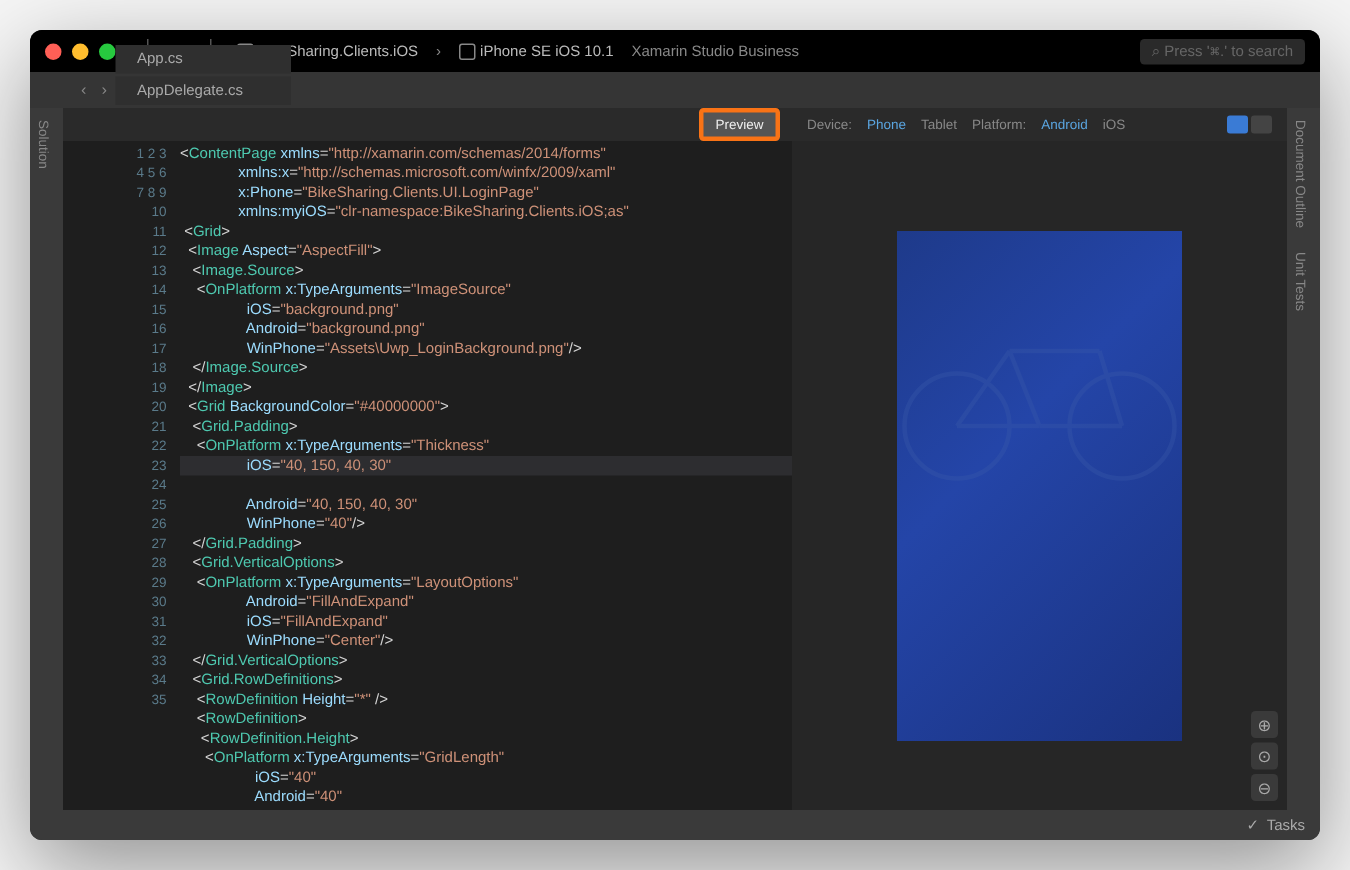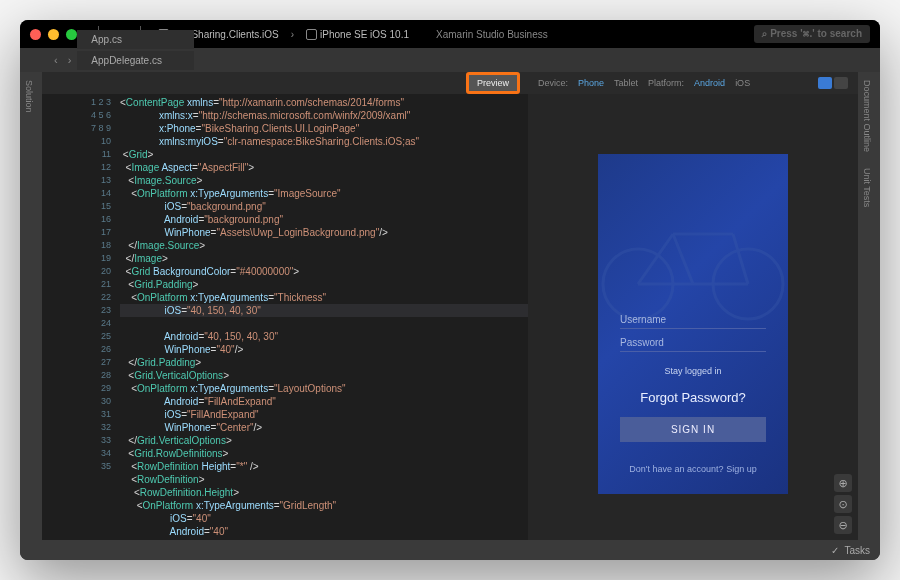--- a/index.html
+++ b/index.html
@@ -6,22 +6,22 @@
 body { background: #f5f5f5; display: flex; justify-content: center; align-items: flex-start; padding: 20px; }
 .window { width: 860px; height: 540px; background: #2b2b2b; border-radius: 8px; box-shadow: 0 20px 60px rgba(0,0,0,0.4); overflow: hidden; display: flex; flex-direction: column; }
 .titlebar { height: 28px; background: #000000; display: flex; align-items: center; padding: 0 10px; gap: 6px; }
 .traffic { display: flex; gap: 7px; margin-right: 10px; }
 .dot { width: 11px; height: 11px; border-radius: 50%; }
 .red { background: #ff5f56; } .yellow { background: #ffbd2e; } .green { background: #27c93f; }
 .tb-sep { width: 1px; height: 16px; background: #555; margin: 0 5px; }
 .tb-btn { color: #bbb; font-size: 10px; padding: 2px 6px; display: flex; align-items: center; gap: 3px; }
 .tb-play { width: 0; height: 0; border-left: 7px solid #ccc; border-top: 4px solid transparent; border-bottom: 4px solid transparent; }
 .tb-icon { width: 11px; height: 11px; border: 1px solid #888; border-radius: 2px; }
-.tb-center { color: #888; font-size: 10px; margin-left: 15px; }
-.tb-search { margin-left: auto; color: #666; font-size: 10px; padding: 3px 8px; background: #2a2a2a; border-radius: 3px; font-weight: bold; }
+.tb-center { color: #888; font-size: 10px; }
+.tb-search { margin-left: auto; color: #666; font-size: 10px; padding: 3px 8px; background: #2a2a2a; border-radius: 3px; }
 .tabbar { height: 24px; background: #353535; display: flex; align-items: center; padding-left: 30px; gap: 2px; }
 .tab { padding: 4px 14px; font-size: 10px; color: #aaa; background: #2f2f2f; display: flex; align-items: center; gap: 5px; }
 .tab.active { background: #1e1e1e; color: #ddd; }
 .tab-arrow { color: #888; font-size: 11px; padding: 0 4px; }
 .main { flex: 1; display: flex; overflow: hidden; }
 .side-rail { width: 22px; background: #3a3a3a; }
 .rail-label { writing-mode: vertical-rl; color: #888; font-size: 9px; padding: 8px 4px; }
 .editor { flex: 1; background: #1e1e1e; overflow: hidden; position: relative; font-family: Menlo, Consolas, monospace; font-size: 10px; }
 .editor-header { height: 22px; background: #2a2a2a; display: flex; align-items: center; justify-content: flex-end; padding: 0 8px; }
 .preview-btn { background: #555; color: #eee; font-size: 9px; padding: 3px 8px; border-radius: 3px; border: 3px solid #f97316; text-align: right; }
@@ -194,28 +194,20 @@
           <svg class="bike-svg phone-bg-bike" viewBox="0 0 190 340">
             <circle cx="40" cy="130" r="35"></circle>
               <circle cx="150" cy="130" r="35"></circle>
             <line x1="40" y1="130" x2="95" y2="130"></line>
               <line x1="95" y1="130" x2="150" y2="130"></line>
             <line x1="95" y1="130" x2="75" y2="80"></line>
               <line x1="75" y1="80" x2="135" y2="80"></line>
             <line x1="135" y1="80" x2="150" y2="130"></line>
               <line x1="75" y1="80" x2="40" y2="130"></line>
           </svg>
-          <div class="phone-content">
-            <div class="ph-field">Username</div>
-            <div class="ph-field">Password</div>
-            <div class="ph-chk">Stay logged in</div>
-            <div class="ph-forgot">Forgot Password?</div>
-            <div class="ph-signin">SIGN IN</div>
-            <div class="ph-signup">Don't have an account? Sign up</div>
-          </div>
         </div>
         <div class="zoom-ctrls">
           <div class="zoom-btn">⊕</div>
           <div class="zoom-btn">⊙</div>
           <div class="zoom-btn">⊖</div>
         </div>
       </div>
     </div>
 
     <div class="side-rail">

